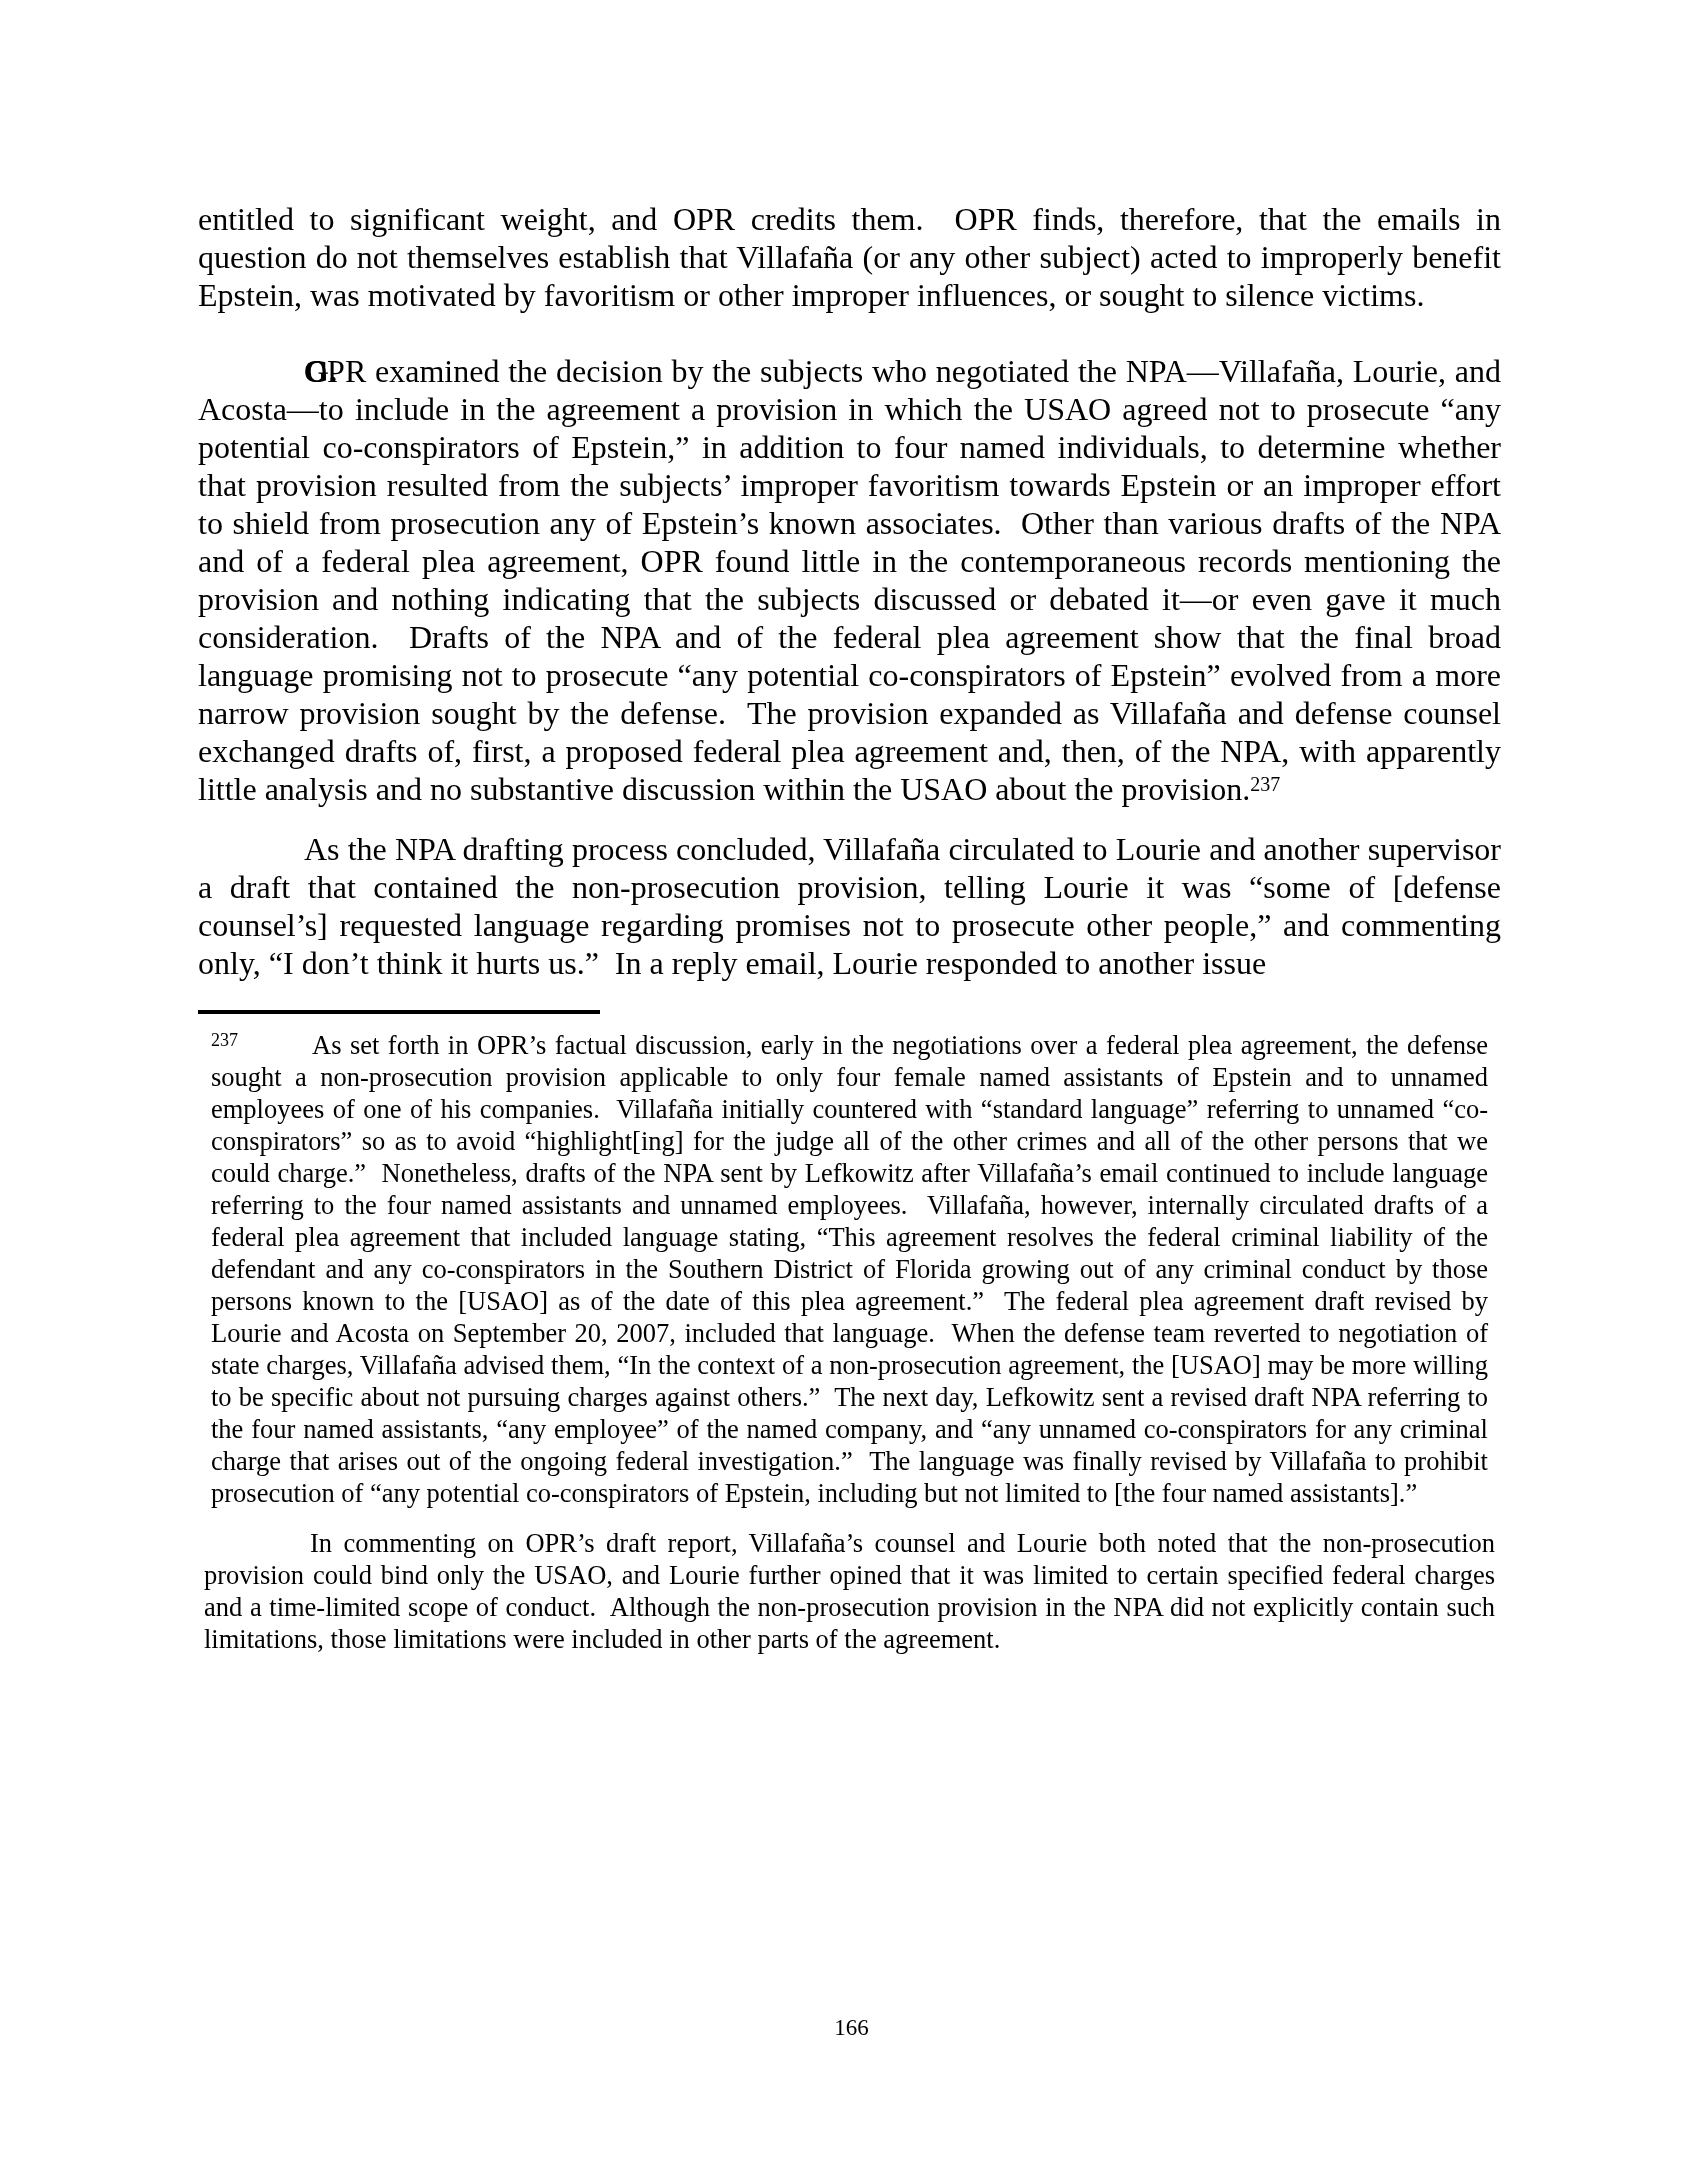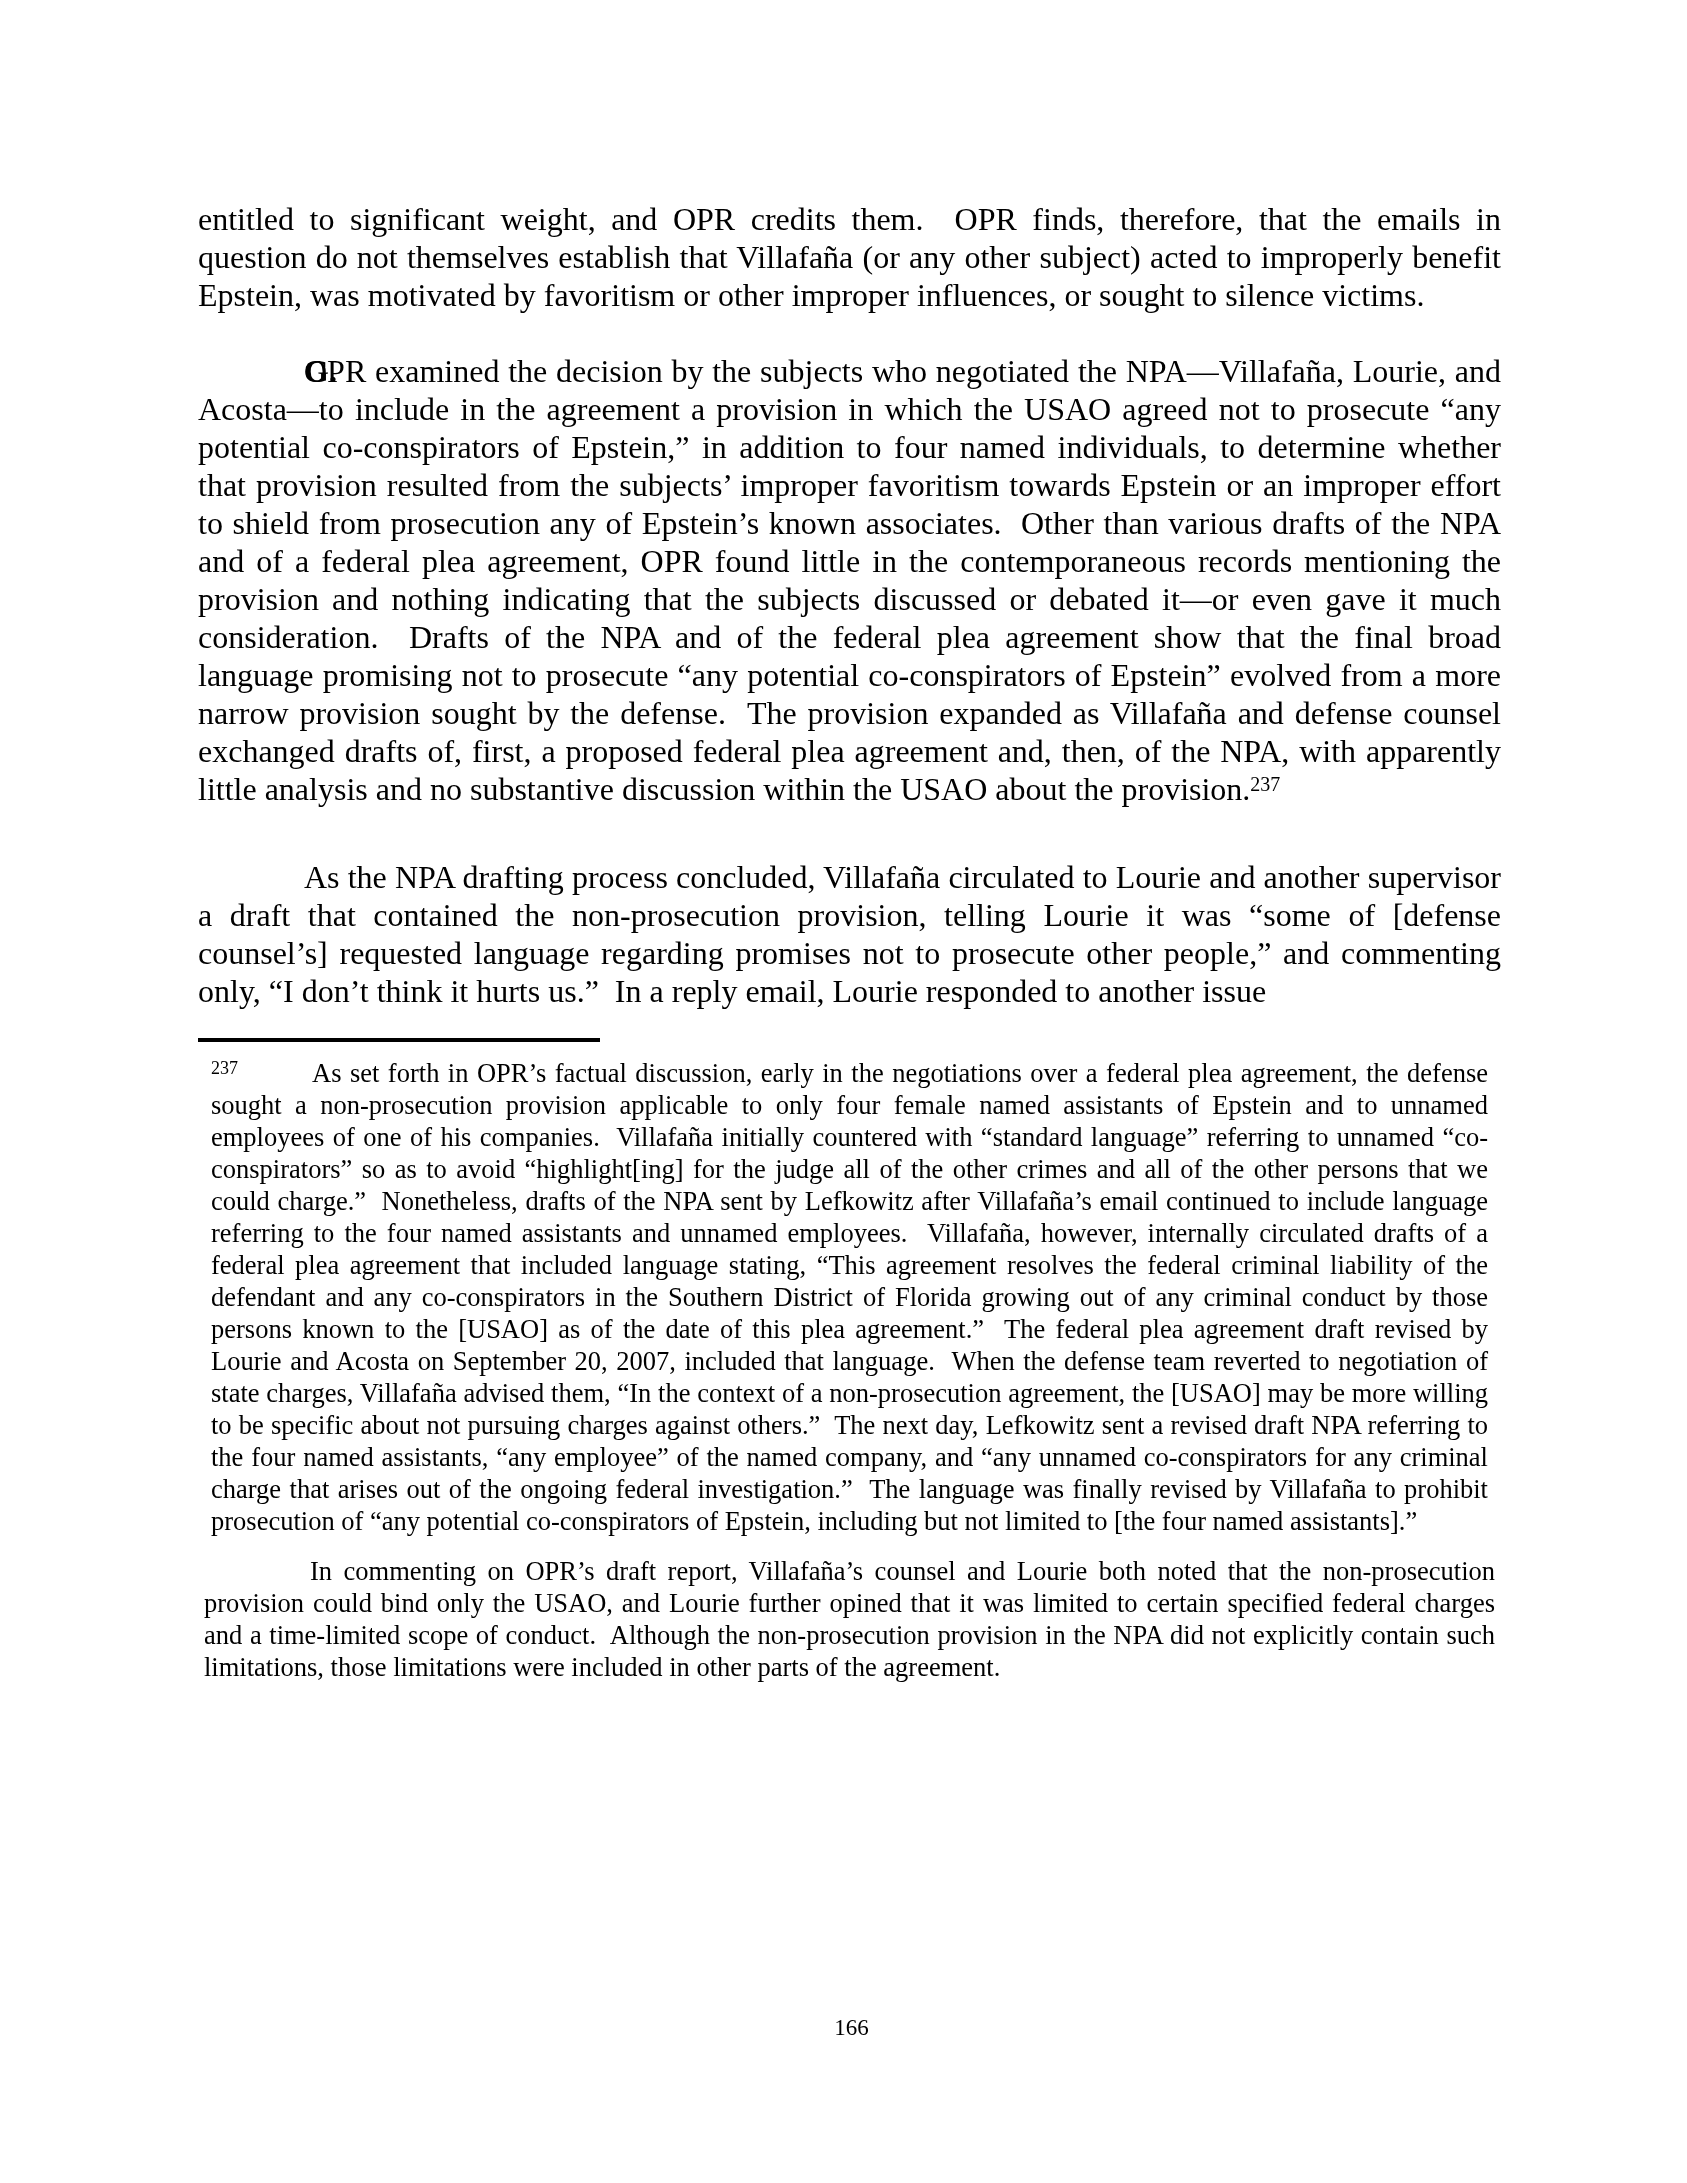--- a/index.html
+++ b/index.html
@@ -40,21 +40,21 @@
     line-height: 38px;
     text-align: left;
     white-space: normal;
   }
   .section-heading .heading-label {
     position: absolute;
     left: 106px;
     top: 0;
   }
   .para-2 { text-indent: 106px; }
-  .para-3 { margin-top: 50px; text-indent: 106px; }
+  .para-3 { margin-top: 22px; text-indent: 106px; }
   sup.fn-ref {
     font-size: 20px;
     line-height: 0;
     vertical-align: 9.3px;
     white-space: normal;
   }
   .footnote-separator {
     margin-top: 28px;
     width: 402px;
     height: 4px;

